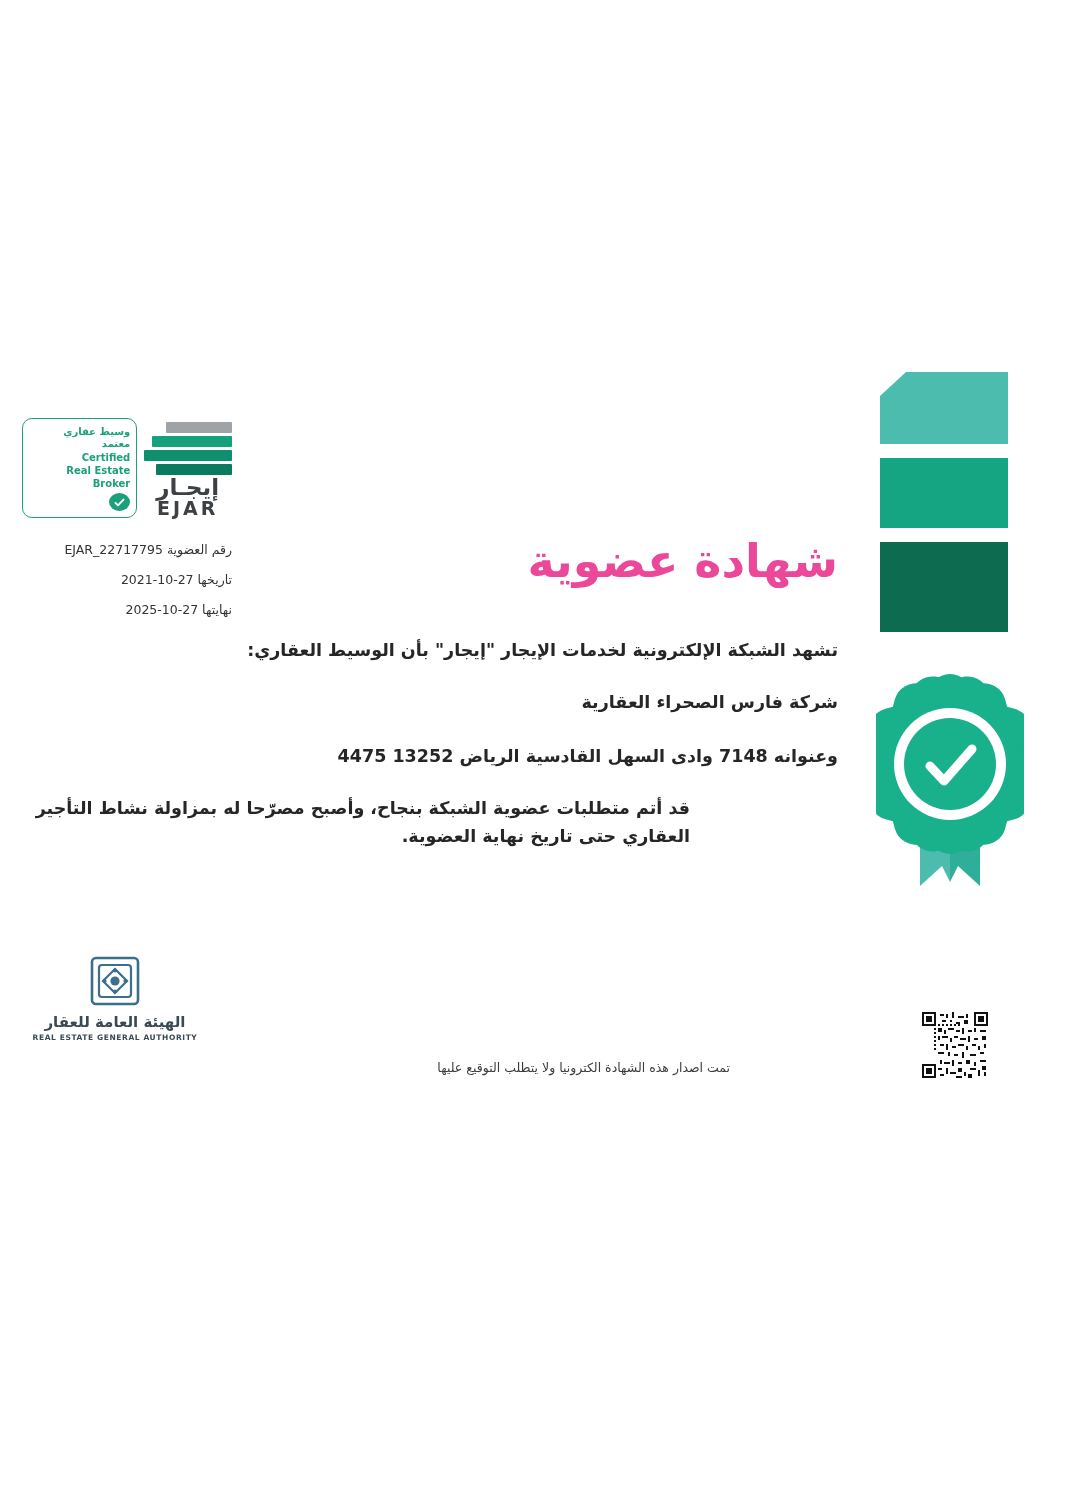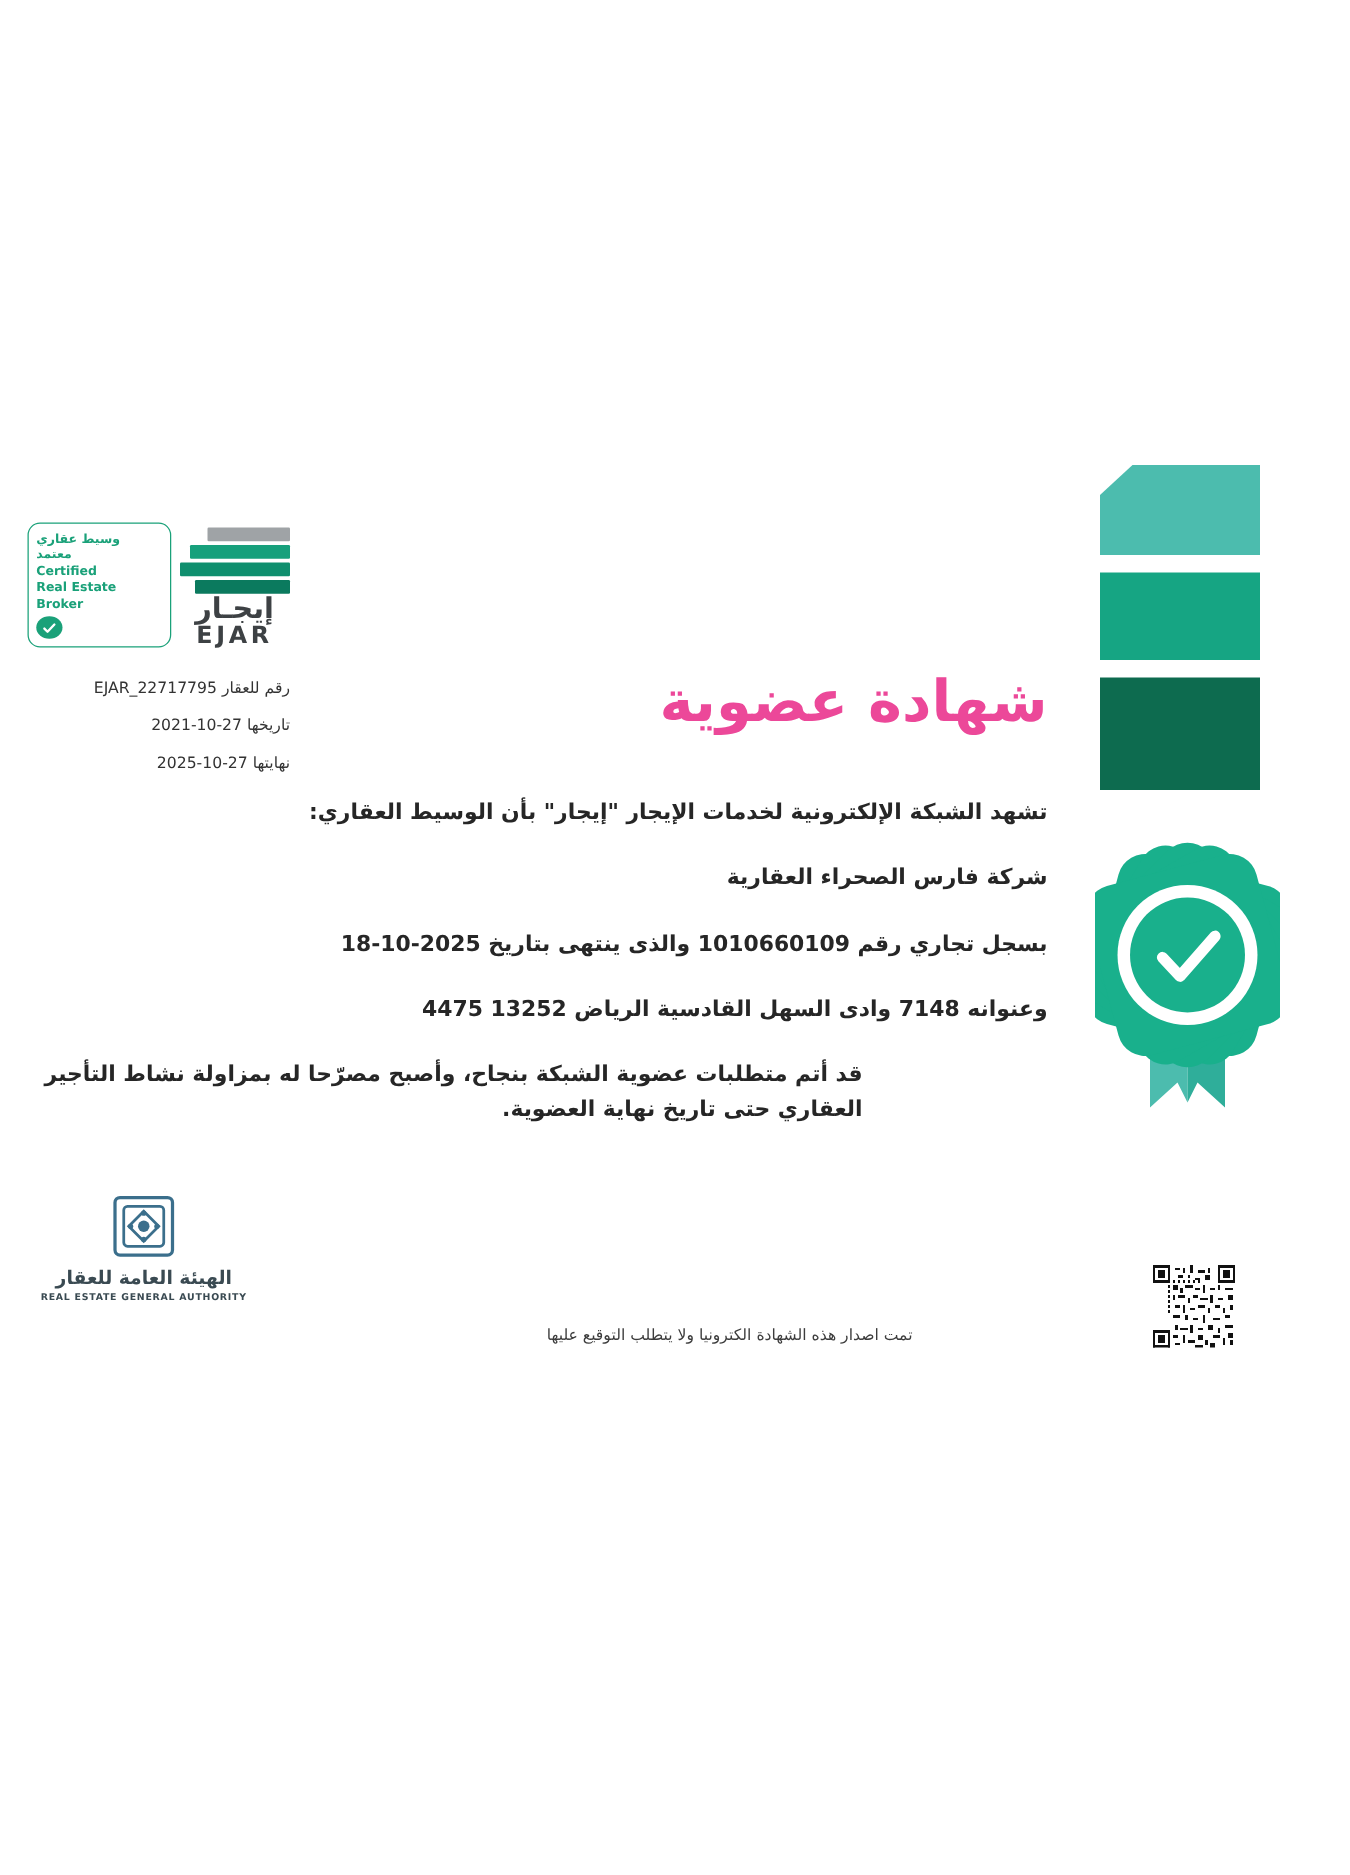--- a/index.html
+++ b/index.html
@@ -32,21 +32,21 @@
   }
   .ejar-cert-box {
     width: 119px;
     height: 100px;
     border: 1.5px solid #1aa179;
     border-radius: 10px;
     box-sizing: border-box;
     padding: 7px 6px 6px 6px;
     display: flex;
     flex-direction: column;
-    align-items: flex-end;
+    align-items: flex-start;
     justify-content: flex-start;
   }
   .ejar-cert-ar {
     font-size: 10px;
     font-weight: bold;
     color: #1aa179;
     line-height: 12px;
     text-align: center;
     direction: rtl;
   }
@@ -274,21 +274,21 @@
           <i class="b3"></i>
           <i class="b4"></i>
       </div>
       <div class="ejar-ar-word">إيجـار</div>
       <div class="ejar-en-word">EJAR</div>
     </div>
 
   </div>
 
   <div class="ejar-meta">
-    <div>رقم للعقار EJAR_22717795</div>
+    <div>رقم العضوية EJAR_22717795</div>
     <div>تاريخها 27-10-2021</div>
     <div>نهايتها 27-10-2025</div>
   </div>
 </div>
 
 <div class="ribbon">
   <span class="r1"></span>
   <span class="r2"></span>
   <span class="r3"></span>
   <span class="notch n1"></span>
@@ -318,21 +318,20 @@
       <path d="M-20 2 L-6 17 L22 -15" fill="none" stroke="#ffffff" stroke-width="9" stroke-linecap="round" stroke-linejoin="round"></path>
     </g>
   </svg>
 </div>
 
 <div class="title">شهادة عضوية</div>
 
 <div class="body-text">
   <p class="lead">تشهد الشبكة الإلكترونية لخدمات الإيجار "إيجار" بأن الوسيط العقاري:</p>
   <p class="broker-name">شركة فارس الصحراء العقارية</p>
-  <p>بسجل تجاري رقم 1010660109 والذى ينتهى بتاريخ 2025-10-18</p>
   <p>وعنوانه 7148 وادى السهل القادسية الرياض 13252  4475</p>
   <p class="para-wide">قد أتم متطلبات عضوية الشبكة بنجاح، وأصبح مصرّحا له بمزاولة نشاط التأجير العقاري حتى تاريخ نهاية العضوية.</p>
 </div>
 
 <div class="rega">
   <div class="rega-mark">
     <svg width="52" height="52" viewBox="0 0 52 52" aria-hidden="true">
       <rect x="3" y="3" width="46" height="46" rx="4" fill="none" stroke="#3b6f8c" stroke-width="2.6"></rect>
       <rect x="10" y="10" width="32" height="32" rx="3" fill="none" stroke="#3b6f8c" stroke-width="2.2"></rect>
       <path d="M26 14 L38 26 L26 38 L14 26 Z" fill="none" stroke="#3b6f8c" stroke-width="2.2"></path>

